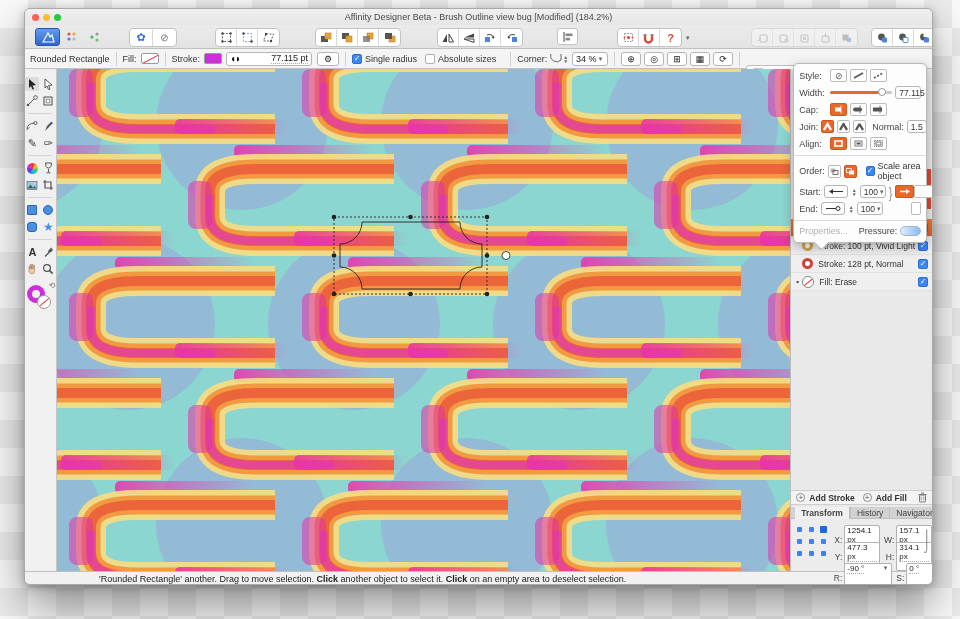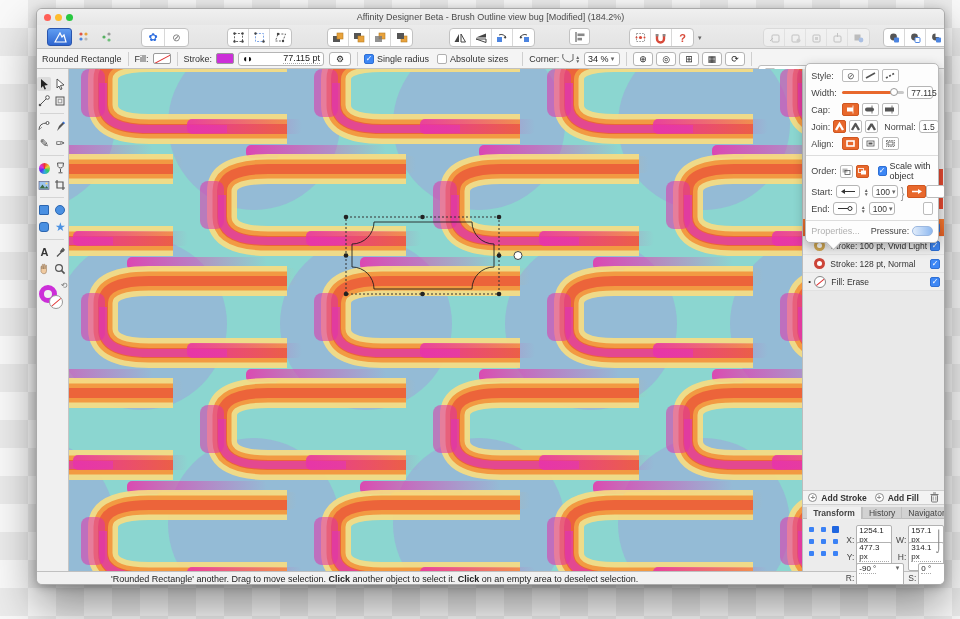--- a/index.html
+++ b/index.html
@@ -6,21 +6,21 @@
   html,body { width:960px; height:619px; }
   body {
     font-family:"Liberation Sans", sans-serif;
     background-color:#fafafa;
     background-image:conic-gradient(#ebebeb 90deg,#f9f9f9 90deg 180deg,#ebebeb 180deg 270deg,#f9f9f9 270deg);
     background-size:56px 56px;
     position:relative; overflow:hidden;
     -webkit-font-smoothing:antialiased;
   }
   .window {
-    position:absolute; left:36px; top:8px; width:909px; height:577px;
+    position:absolute; left:24px; top:8px; width:909px; height:577px;
     border-radius:6px; overflow:hidden;
     background:#ececec;
     box-shadow:0 22px 45px rgba(0,0,0,.40), 0 2px 10px rgba(0,0,0,.25);
     border:1px solid #a9a9a9;
   }
   
   .titlebar { height:16px; background:linear-gradient(#f0f0f0,#e6e6e6); display:flex; align-items:center; position:relative; }
   .lights { display:flex; gap:4px; margin-left:7px; }
   .light { width:7px; height:7px; border-radius:50%; }
   .title { position:absolute; left:0; right:0; text-align:center; font-size:9px; color:#4a4a4a; }
@@ -692,21 +692,21 @@
                 <rect x="4" y="3.5" width="5" height="4" fill="none" stroke="currentColor" stroke-width=".8"></rect>
               </svg>
             </span>
           <span class="sb sel">
               <svg width="11" height="9" viewBox="0 0 11 9">
                 <rect x="1.5" y="1.5" width="5" height="4" fill="none" stroke="currentColor" stroke-width=".8"></rect>
                 <rect x="4" y="3.5" width="5" height="4" fill="currentColor"></rect>
               </svg>
             </span>
           <span class="box on" style="margin-left:6px">✓</span>
-          <span>Scale with object</span>
+          <span>Scale area object</span>
         </div>
         <div class="prow">
           <span class="plabel">Start:</span>
           <span class="pfield" style="width:30px;justify-content:center">
               <svg width="16" height="7" viewBox="0 0 16 7">
                 <line x1="4" y1="3.5" x2="15" y2="3.5" stroke="#333"></line>
                 <path d="M1 3.5 L5 1 L5 6 Z" fill="#333"></path>
               </svg>
             </span>
           <span class="stepper">

